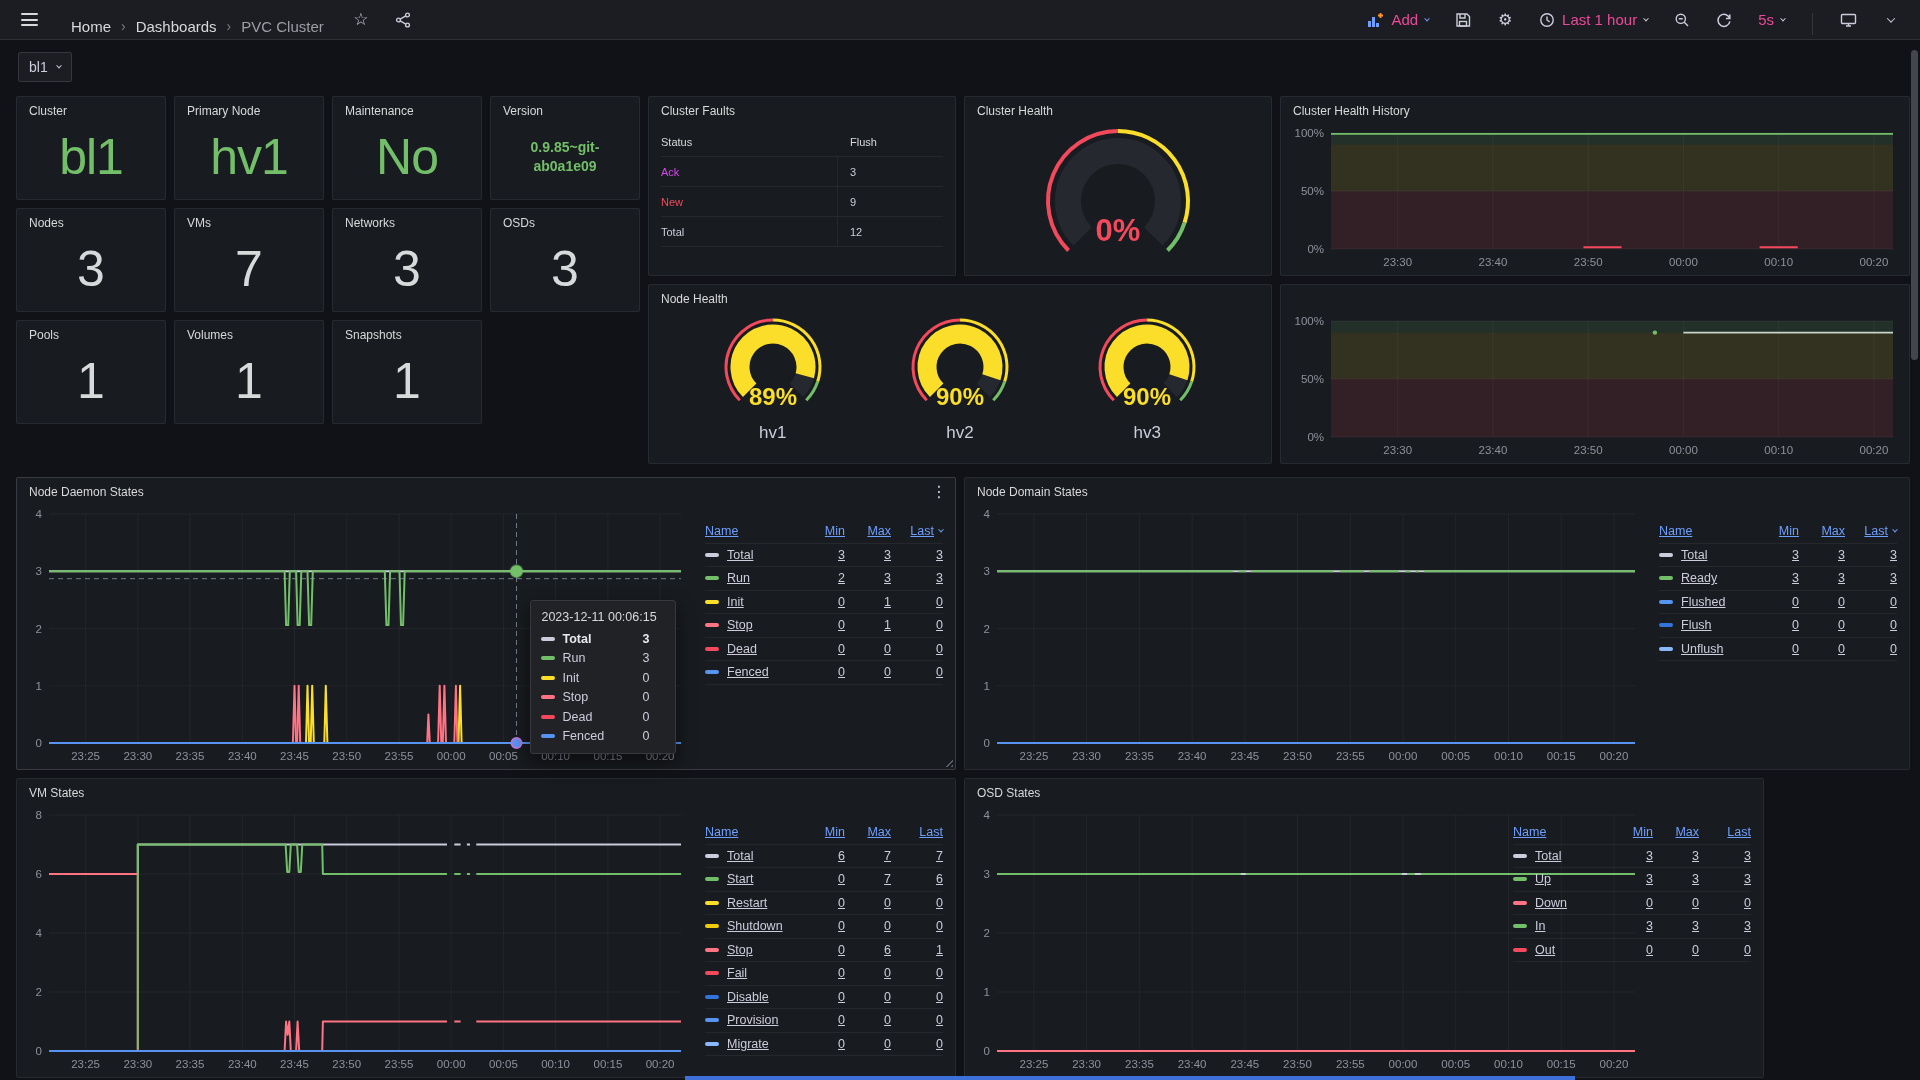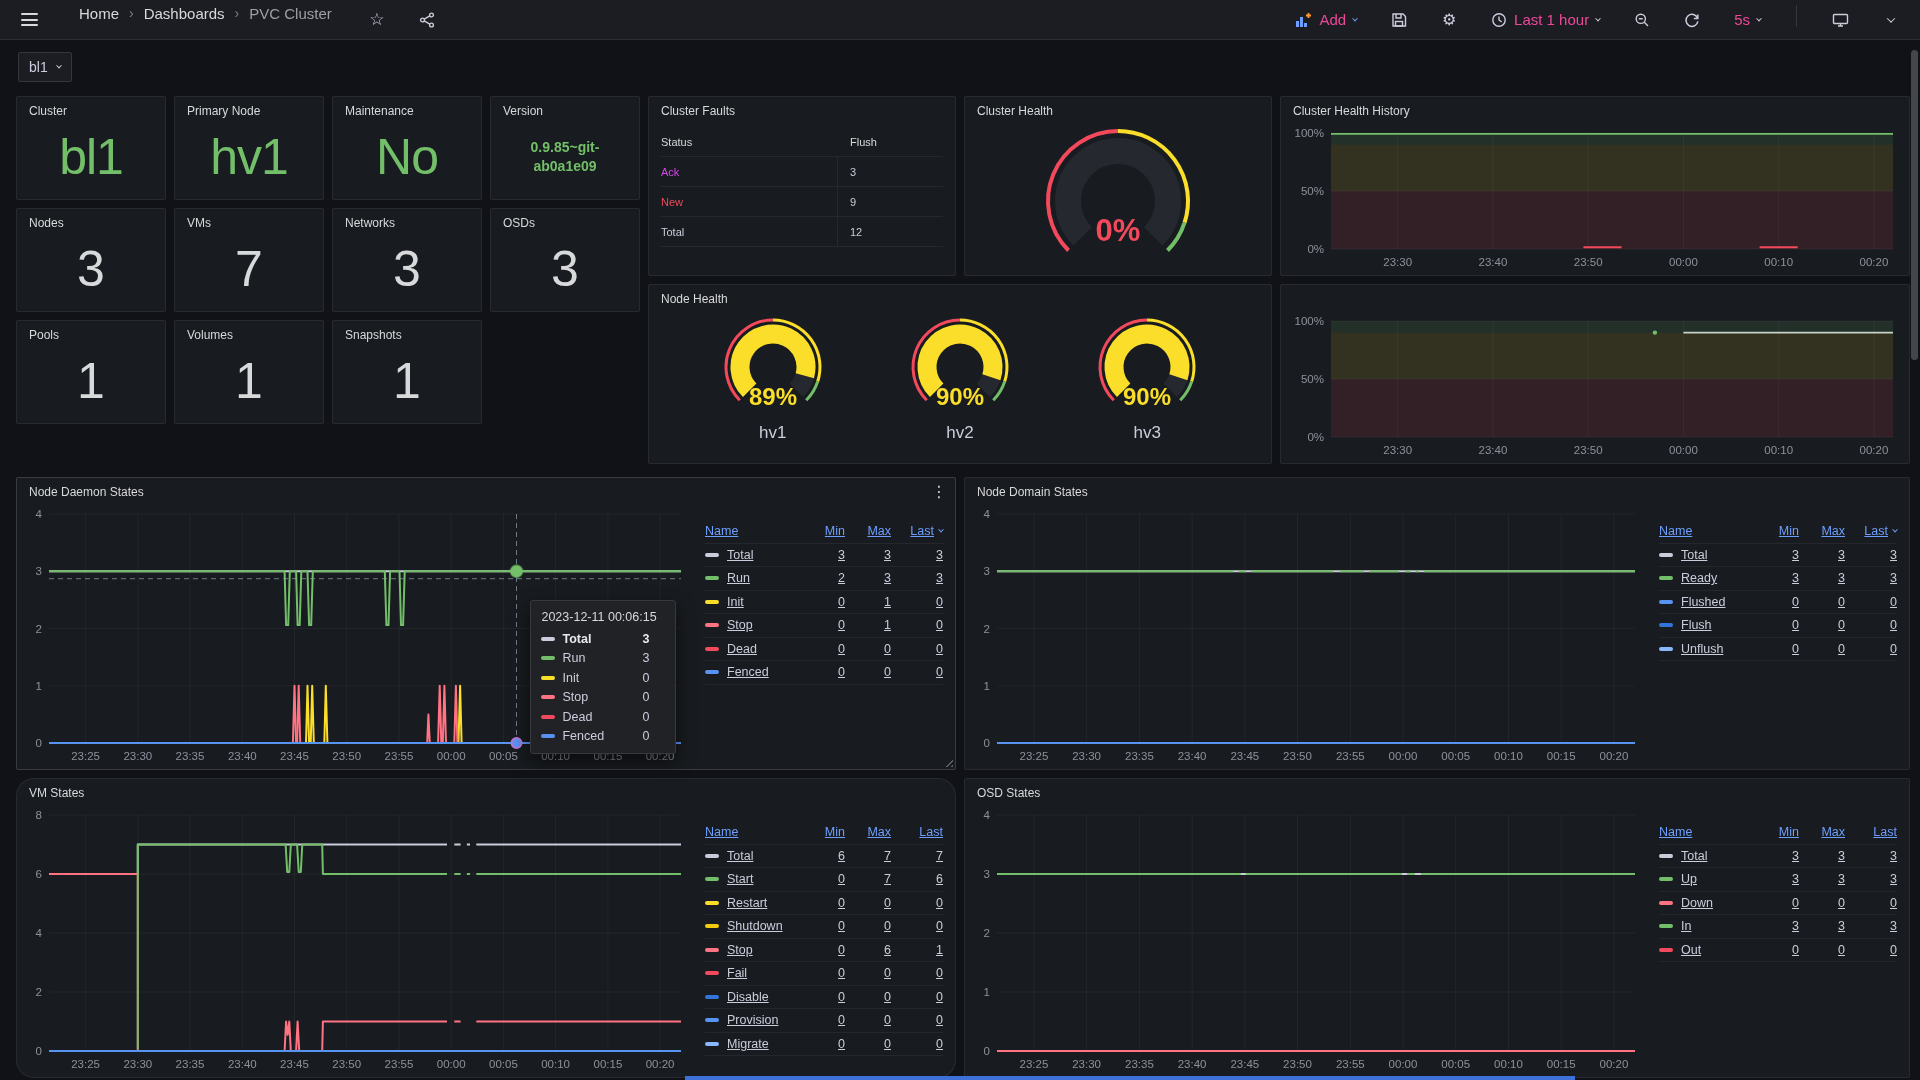--- a/index.html
+++ b/index.html
@@ -4,21 +4,21 @@
 <style>
   * { margin:0; padding:0; box-sizing:border-box; }
   html,body { background:#0b0c0e; }
   body { font-family:"Liberation Sans","DejaVu Sans",sans-serif; }
   .screen { position:relative; width:1920px; height:1080px; background:#111217; overflow:hidden; }
 
   
   .nav { position:absolute; left:0; top:0; width:1920px; height:40px; background:#1b1d22;
          border-bottom:1px solid rgba(204,204,220,0.10); display:flex; align-items:center;
          justify-content:space-between; padding:0 14px; z-index:10; }
-  .nav-left, .nav-right { display:flex; align-items:flex-start; gap:20px; }
+  .nav-left, .nav-right { display:flex; align-items:flex-end; gap:12px; }
   .icon-btn { background:none; border:none; color:#ccccdc; height:30px; min-width:30px;
               display:flex; align-items:center; justify-content:center; gap:7px; cursor:pointer;
               font-size:15px; font-family:inherit; padding:0 7px; border-radius:2px; }
   .hamburger { display:inline-flex; flex-direction:column; gap:3.5px; margin-right:6px; }
   .hamburger i { display:block; width:17px; height:2px; background:#d8d9da; border-radius:1px; }
   .breadcrumb { display:flex; align-items:center; gap:10px; font-size:15px; margin-left:8px; }
   .breadcrumb a { color:#d8d9da; text-decoration:none; cursor:pointer; }
   .bc-sep { color:#7b7f87; font-size:14px; }
   .bc-current { color:#9d9fa6; }
   .star-btn { font-size:17px; margin-left:10px; }
@@ -73,22 +73,22 @@
   .p-nhealth { left:648px; top:284px; width:624px; height:180px; }
   .gauges-row { display:flex; justify-content:space-around; padding:0 30px; }
   .gauge-cell { display:flex; flex-direction:column; align-items:center; }
   .gauge-label { font-size:17px; color:#ccccdc; margin-top:-6px; }
 
   
   .p-chh  { left:1280px; top:96px;  width:630px; height:180px; }
   .p-nhh  { left:1280px; top:284px; width:630px; height:180px; }
   .p-nds  { left:16px;  top:477px; width:940px; height:293px; border-color:rgba(204,204,220,0.18); }
   .p-ndoms{ left:964px; top:477px; width:946px; height:293px; }
-  .p-vm   { left:16px;  top:778px; width:940px; height:300px;border-radius:18px; }
-  .p-osd  { left:964px; top:778px; width:946px; height:300px; }
+  .p-vm   { left:16px;  top:778px; width:940px; height:300px; }
+  .p-osd  { left:964px; top:778px; width:800px; height:300px; }
 
   .chart { position:absolute; left:6px; top:26px; bottom:4px; right:6px; }
   .chart-with-legend { right:264px; }
   .chart text { font-size:11.5px; fill:rgba(204,204,220,0.65); font-family:inherit; }
 
   
   .legend { position:absolute; top:42px; right:12px; width:238px; font-size:12.5px; color:#ccccdc; }
   .lg-row { display:grid; grid-template-columns:minmax(0,1fr) 40px 46px 52px; align-items:center;
             height:23.5px; border-bottom:1px solid rgba(204,204,220,0.07); cursor:pointer;text-decoration:underline; }
   .lg-head { color:#6e9fff; cursor:default; }

